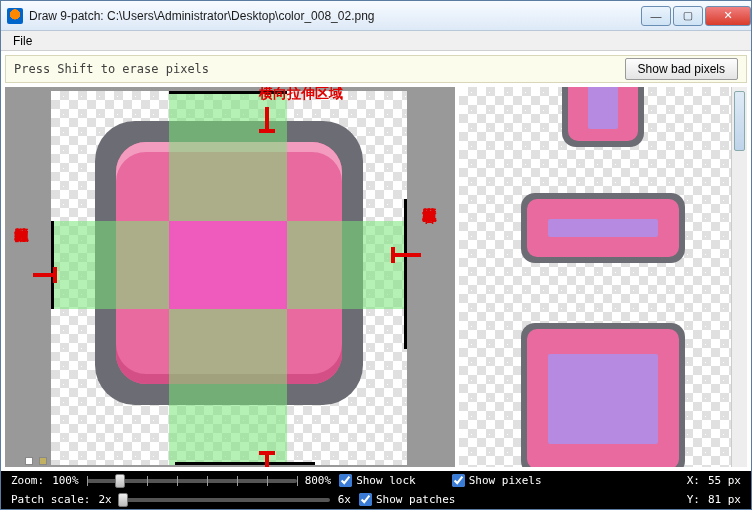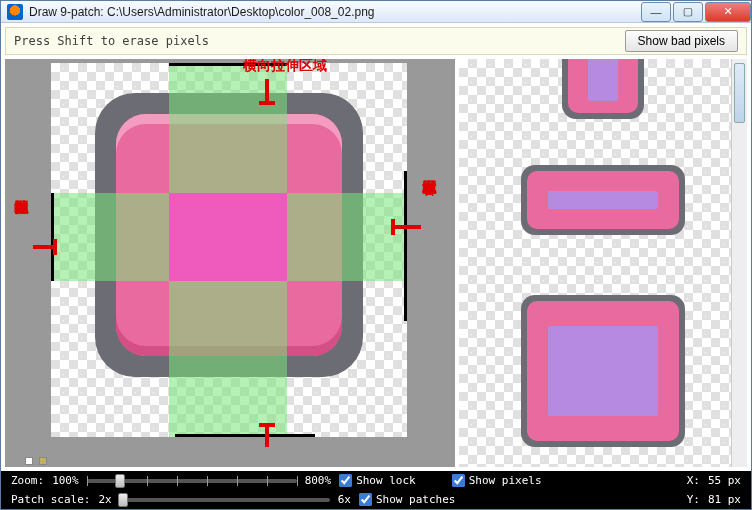--- a/index.html
+++ b/index.html
@@ -1,18 +1,18 @@
 <!DOCTYPE html>
 <html><head>
 <meta charset="utf-8">
 <style>
   * { box-sizing: border-box; margin: 0; padding: 0; }
   body { font-family: "Microsoft YaHei", Arial, sans-serif; font-size: 12px; background: #fff; width: 752px; height: 510px; overflow: hidden; }
   .window { width: 752px; height: 510px; border: 1px solid #5a7ca0; background: #fff; display: flex; flex-direction: column; }
-  .titlebar { height: 22px; background: linear-gradient(#f7fbff,#dde9f7); display: flex; align-items: center; padding-left: 6px; border-bottom: 1px solid #b8c8d8; }
+  .titlebar { height: 30px; background: linear-gradient(#f7fbff,#dde9f7); display: flex; align-items: center; padding-left: 6px; border-bottom: 1px solid #b8c8d8; }
   .titlebar .java-icon { width: 16px; height: 16px; margin-right: 6px; display:inline-block; background: radial-gradient(circle at 50% 40%,#f80 40%,#06c 42%); border-radius:2px;}
   .titlebar .title { color: #1a1a1a; flex: 1; }
   .winbtns { display: flex; }
   .winbtn { width: 30px; height: 20px; margin-right: 2px; border: 1px solid #6a8db3; border-radius: 3px; background: linear-gradient(#eaf3fc,#cfe3f5); display:flex; align-items:center; justify-content:center; font-size:11px; color:#333;}
   .winbtn.close { width: 46px; background: linear-gradient(#f08080,#d93b2b); color:#fff; margin-right:0;}
   .menubar { height: 20px; background: #f0f0f0; border-bottom: 1px solid #d0d0d0; padding-left: 6px; display:flex; align-items:center; }
   .menubar span { padding: 2px 6px; }
   .content { flex: 1; display: flex; flex-direction: column; }
   .top-toolbar { height: 28px; background: #fbfceb; border:1px solid #d8d8b8; margin:4px; display:flex; align-items:center; padding:0 8px; font-family: monospace; }
   .top-toolbar .hint { flex:1; color:#404040; }
@@ -69,20 +69,23 @@
   <div class="titlebar">
     <span class="java-icon"></span>
     <span class="title">Draw 9-patch: C:\Users\Administrator\Desktop\color_008_02.png</span>
     <div class="winbtns">
       <div class="winbtn">—</div>
       <div class="winbtn">▢</div>
       <div class="winbtn close">✕</div>
     </div>
   </div>
 
+  <div class="menubar">
+    <span>File</span>
+  </div>
 
   <div class="content">
 
     <div class="top-toolbar">
       <span class="hint">Press Shift to erase pixels</span>
       <button class="btn">Show bad pixels</button>
     </div>
 
     <div class="main-split">
 
@@ -93,21 +96,21 @@
           </div>
           <div class="stretch-v"></div>
           <div class="stretch-h"></div>
           <div class="center-patch"></div>
           <div class="tick ht"></div>
           <div class="tick hb"></div>
           <div class="tick vl"></div>
           <div class="tick vr"></div>
         </div>
 
-        <div class="anno" style="left:180px; top:-2px; width:200px;">横向拉伸区域</div>
+        <div class="anno" style="left:196px; top:-2px; width:200px;">横向拉伸区域</div>
         <div class="redline" style="left:260px; top:20px; width:4px; height:22px;"></div>
         <div class="redline" style="left:254px; top:42px; width:16px; height:4px;"></div>
 
         <div class="anno vert" style="left:8px; top:130px;">纵向拉伸区域</div>
         <div class="redline" style="left:28px; top:186px; width:22px; height:4px;"></div>
         <div class="redline" style="left:48px; top:180px; width:4px; height:16px;"></div>
 
         <div class="anno vert" style="left:416px; top:110px;">纵向内容显示区域</div>
         <div class="redline" style="left:388px; top:166px; width:28px; height:4px;"></div>
         <div class="redline" style="left:386px; top:160px; width:4px; height:16px;"></div>

